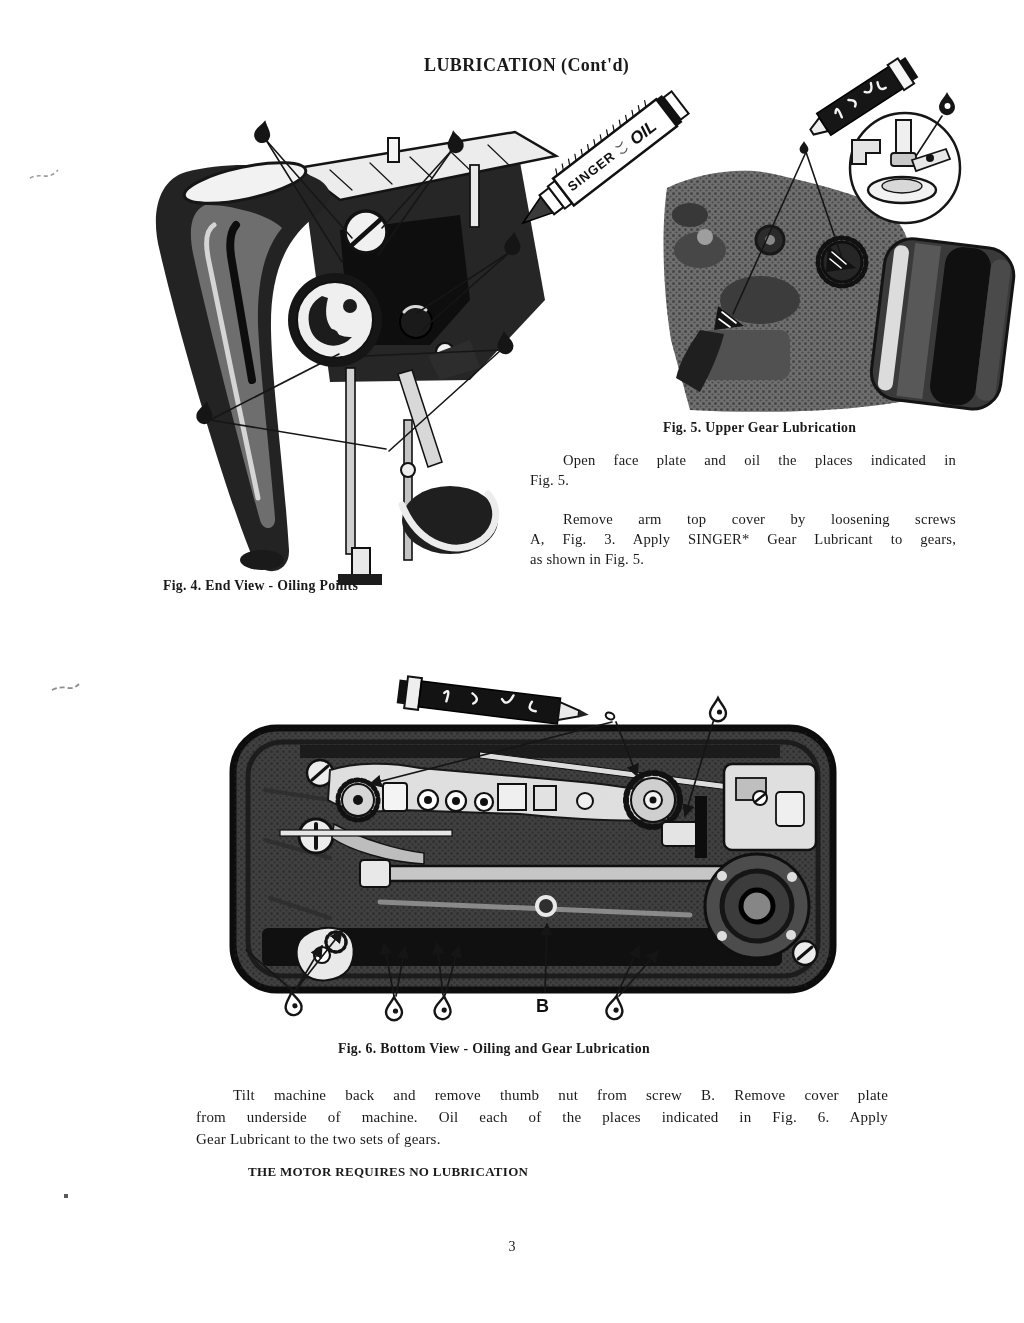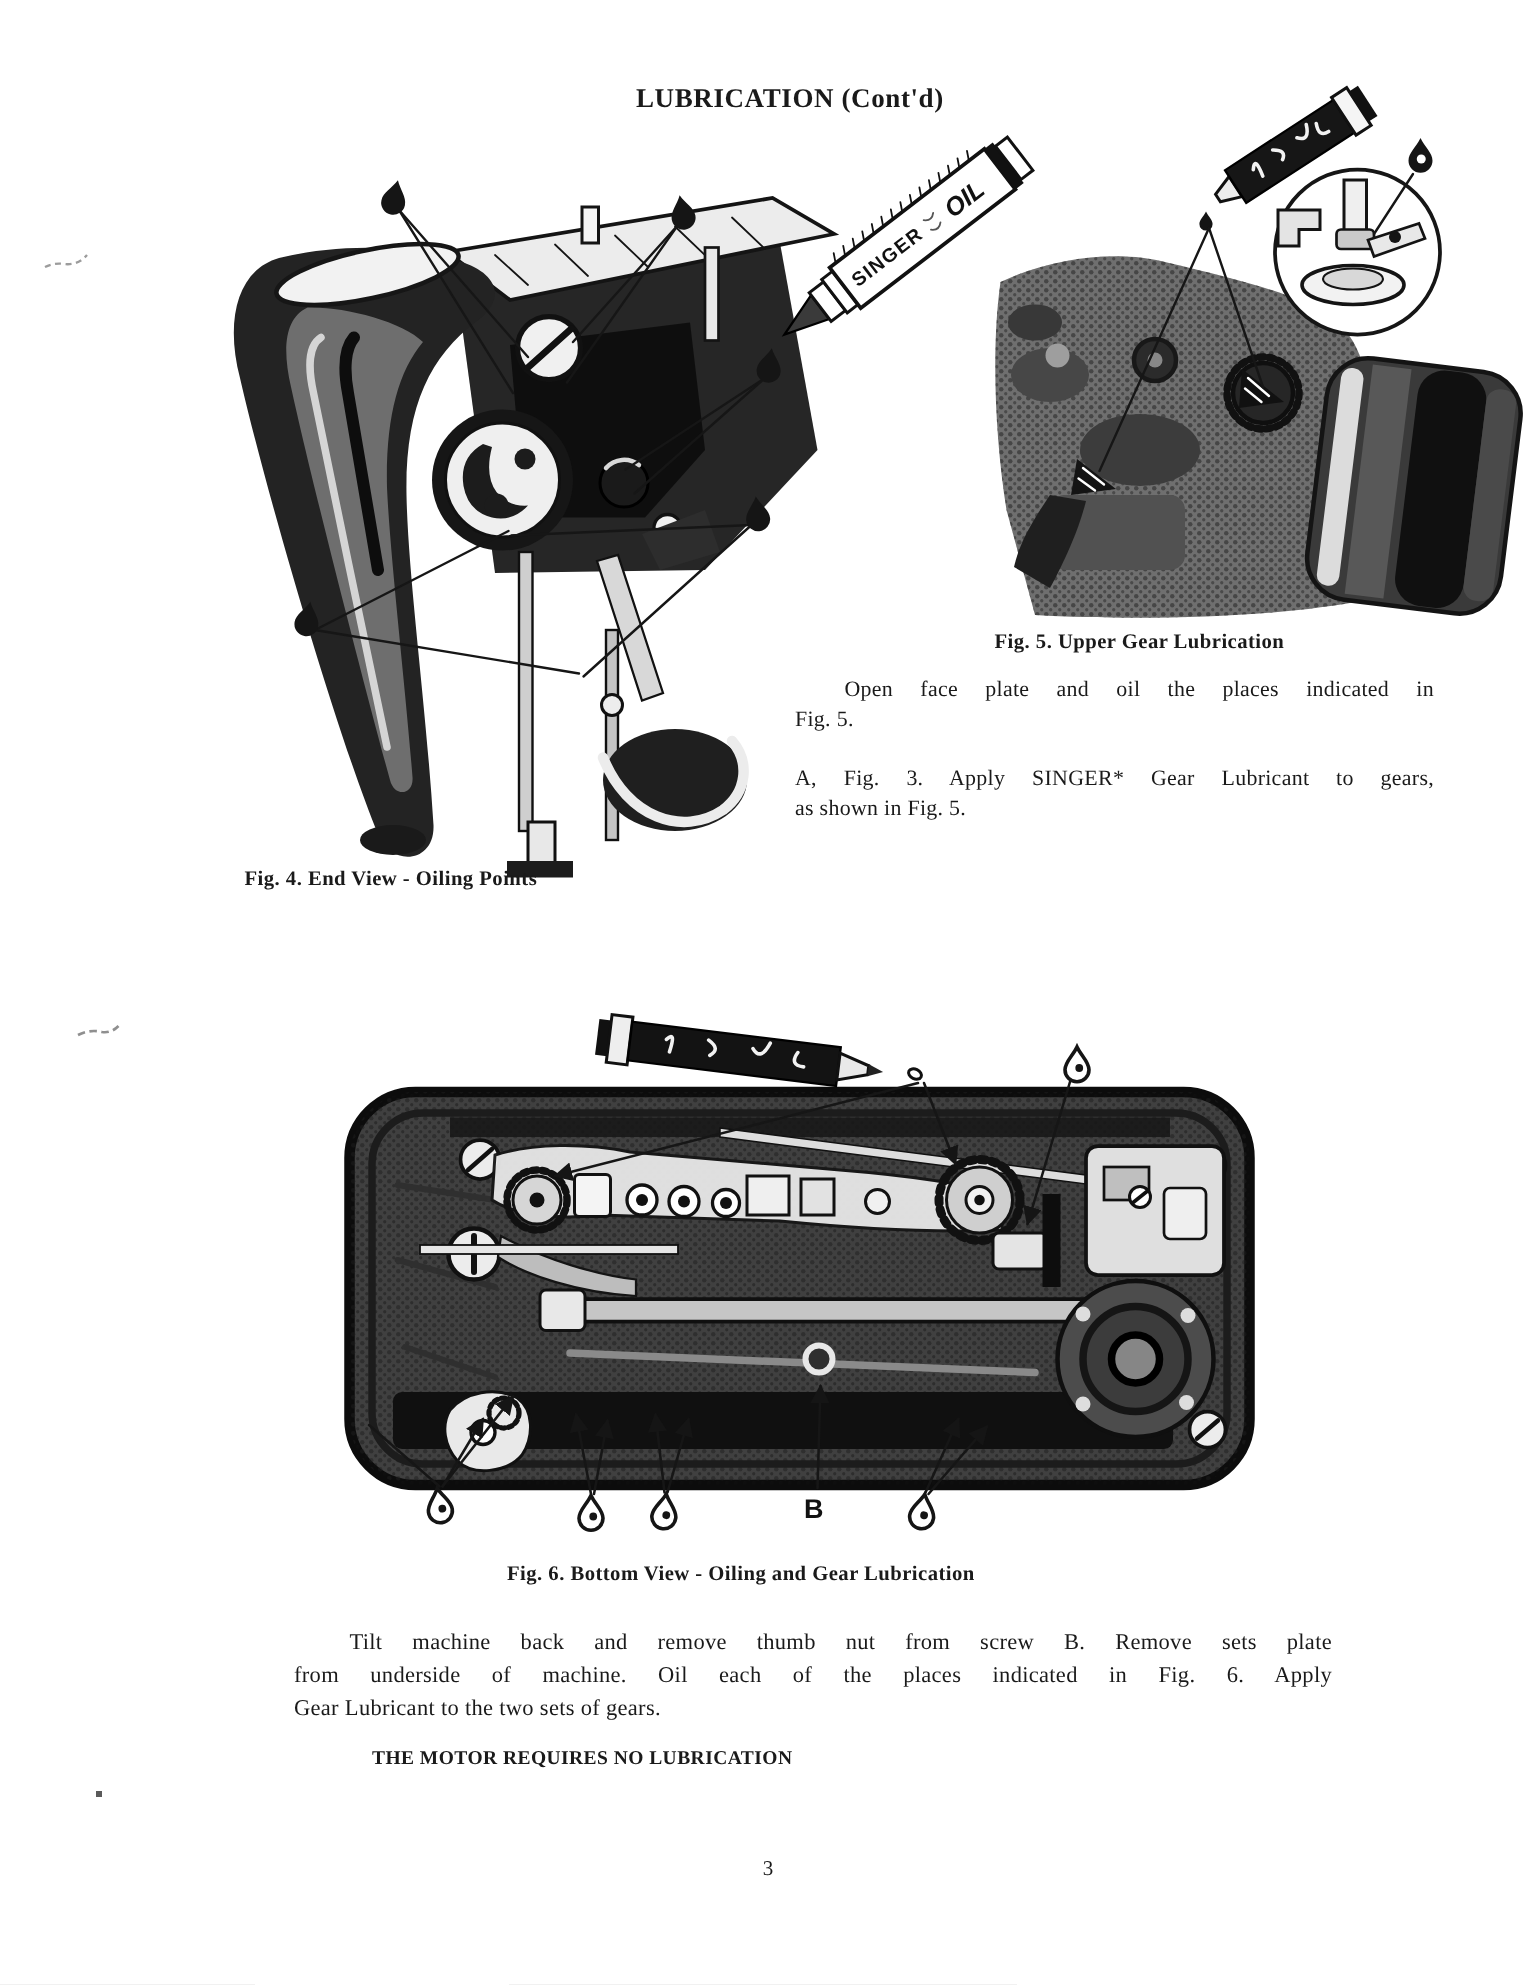--- a/index.html
+++ b/index.html
@@ -351,30 +351,31 @@
   <div class="abs title">LUBRICATION (Cont'd)</div>
 
   <div class="abs caption fig5cap">Fig. 5. Upper Gear Lubrication</div>
 
   <div class="abs para p1">
     <div class="jline indent">Open face plate and oil the places indicated in</div>
     <div class="lline">Fig. 5.</div>
   </div>
 
   <div class="abs para p2">
+    <div class="jline indent">Remove arm top cover by loosening screws</div>
     <div class="jline">A, Fig. 3. Apply SINGER* Gear Lubricant to gears,</div>
     <div class="lline">as shown in Fig. 5.</div>
   </div>
 
   <div class="abs caption fig4cap">Fig. 4. End View - Oiling Points</div>
 
   <div class="abs caption fig6cap">Fig. 6. Bottom View - Oiling and Gear Lubrication</div>
 
   <div class="abs para p3">
-    <div class="jline indent3">Tilt machine back and remove thumb nut from screw B. Remove sets plate</div>
+    <div class="jline indent3">Tilt machine back and remove thumb nut from screw B. Remove cover plate</div>
     <div class="jline">from underside of machine. Oil each of the places indicated in Fig. 6. Apply</div>
     <div class="lline">Gear Lubricant to the two sets of gears.</div>
   </div>
 
   <div class="abs motor">THE MOTOR REQUIRES NO LUBRICATION</div>
 
   <div class="abs pagenum">3</div>
 
 </div>
 

